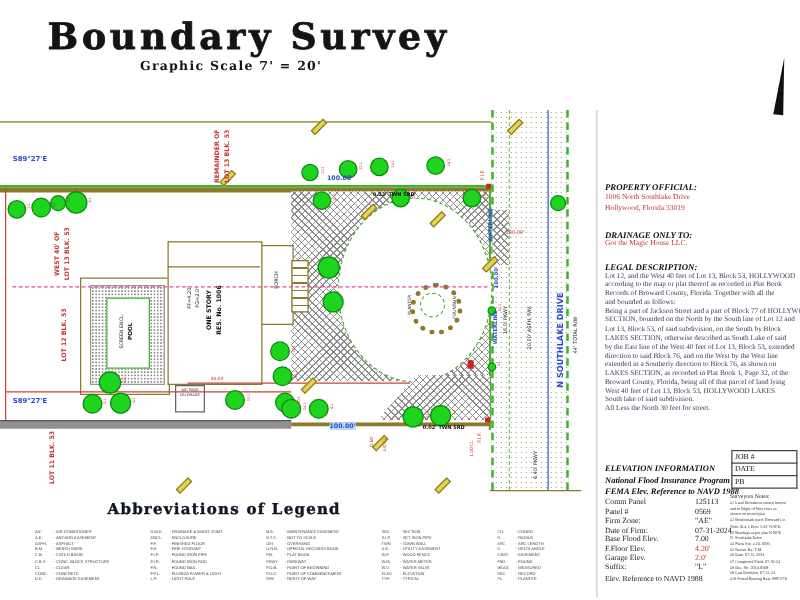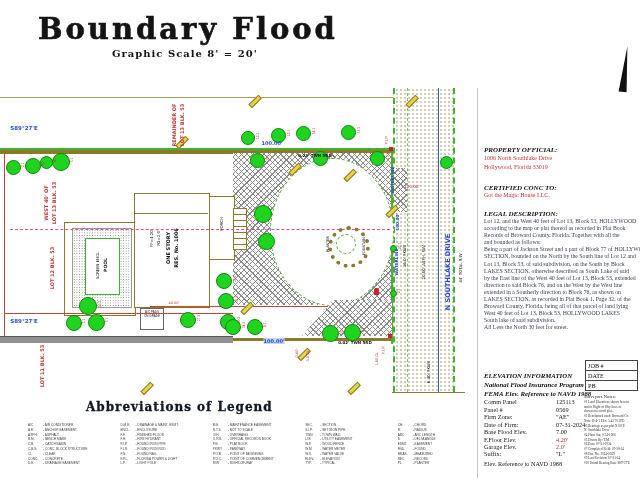--- a/index.html
+++ b/index.html
@@ -84,22 +84,22 @@
   #legend-cols{left:28px;top:423px;width:452px;height:52px;display:flex;gap:10px;}
   .lcol{flex:1;min-width:0;}
   .lrow{display:flex;font-size:3.2px;line-height:4.8px;color:#444;white-space:nowrap;overflow:hidden;}
   .lrow .ab{width:15px;flex:none;}
 </style>
 </head>
 <body>
 
 <div id="sheet">
 
-  <div class="abs" id="title">Boundary Flood</div>
-  <div class="abs" id="scale">Graphic Scale 8' = 20'</div>
+  <div class="abs" id="title">Boundary Survey</div>
+  <div class="abs" id="scale">Graphic Scale 7' = 20'</div>
   <div class="abs" id="north-arrow"></div>
 
   <div class="abs" style="left:0;top:80px;width:478px;height:320px;">
     <div class="abs" id="remainder-line" style="top:17px;"></div>
   </div>
   <div class="abs" id="remainder-line"></div>
   <div class="abs" id="top-green"></div>
   <div class="abs" id="top-wall"></div>
   <div class="abs" id="top-wall-ext"></div>
   <div class="abs" id="west-line"></div>
@@ -238,21 +238,21 @@
       <div class="dlab" style="left: 377px; top: 359px; color: rgb(196, 52, 52); font-size: 3.5px; font-weight: 400; transform: translate(-50%, -50%) rotate(-90deg);">1.50'CL</div>
       <div class="dlab" style="left: 174px; top: 303px; color: rgb(196, 52, 52); font-size: 3.5px; font-weight: 400; transform: translate(-50%, -50%) rotate(0deg);">40.00'</div>
     </div>
 
   <div class="abs" id="prop-addr">
     <div class="panel-h">PROPERTY OFFICIAL:</div>
     <div class="val red">1006 North Southlake Drive</div>
     <div class="val red">Hollywood, Florida 33019</div>
   </div>
   <div class="abs" id="certified">
-    <div class="panel-h">CERTIFIED CONC TO:</div>
+    <div class="panel-h">DRAINAGE ONLY TO:</div>
     <div class="val red" style="font-family:'Liberation Serif',serif;font-size:6px;">Got the Magic House LLC.</div>
   </div>
   <div class="abs" id="legal">
     <div class="panel-h">LEGAL DESCRIPTION:</div>
     <div id="legal-lines">
         <div class="ll">Lot 12, and the West 40 feet of Lot 13, Block 53, HOLLYWOOD</div>
         <div class="ll">according to the map or plat thereof as recorded in Plat Book</div>
         <div class="ll">Records of Broward County, Florida. Together with all the</div>
         <div class="ll">and bounded as follows:</div>
         <div class="ll">Being a part of Jackson Street and a part of Block 77 of HOLLYWOOD</div>

